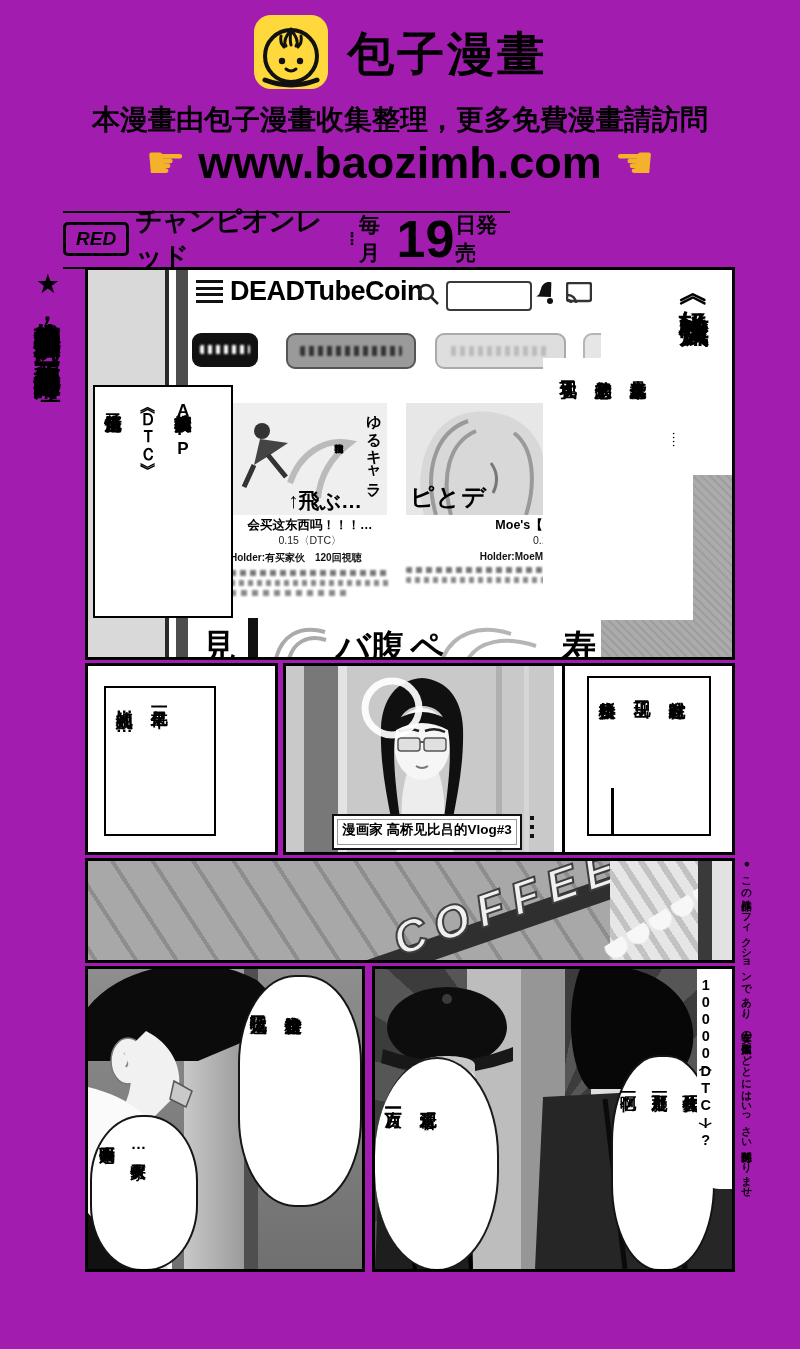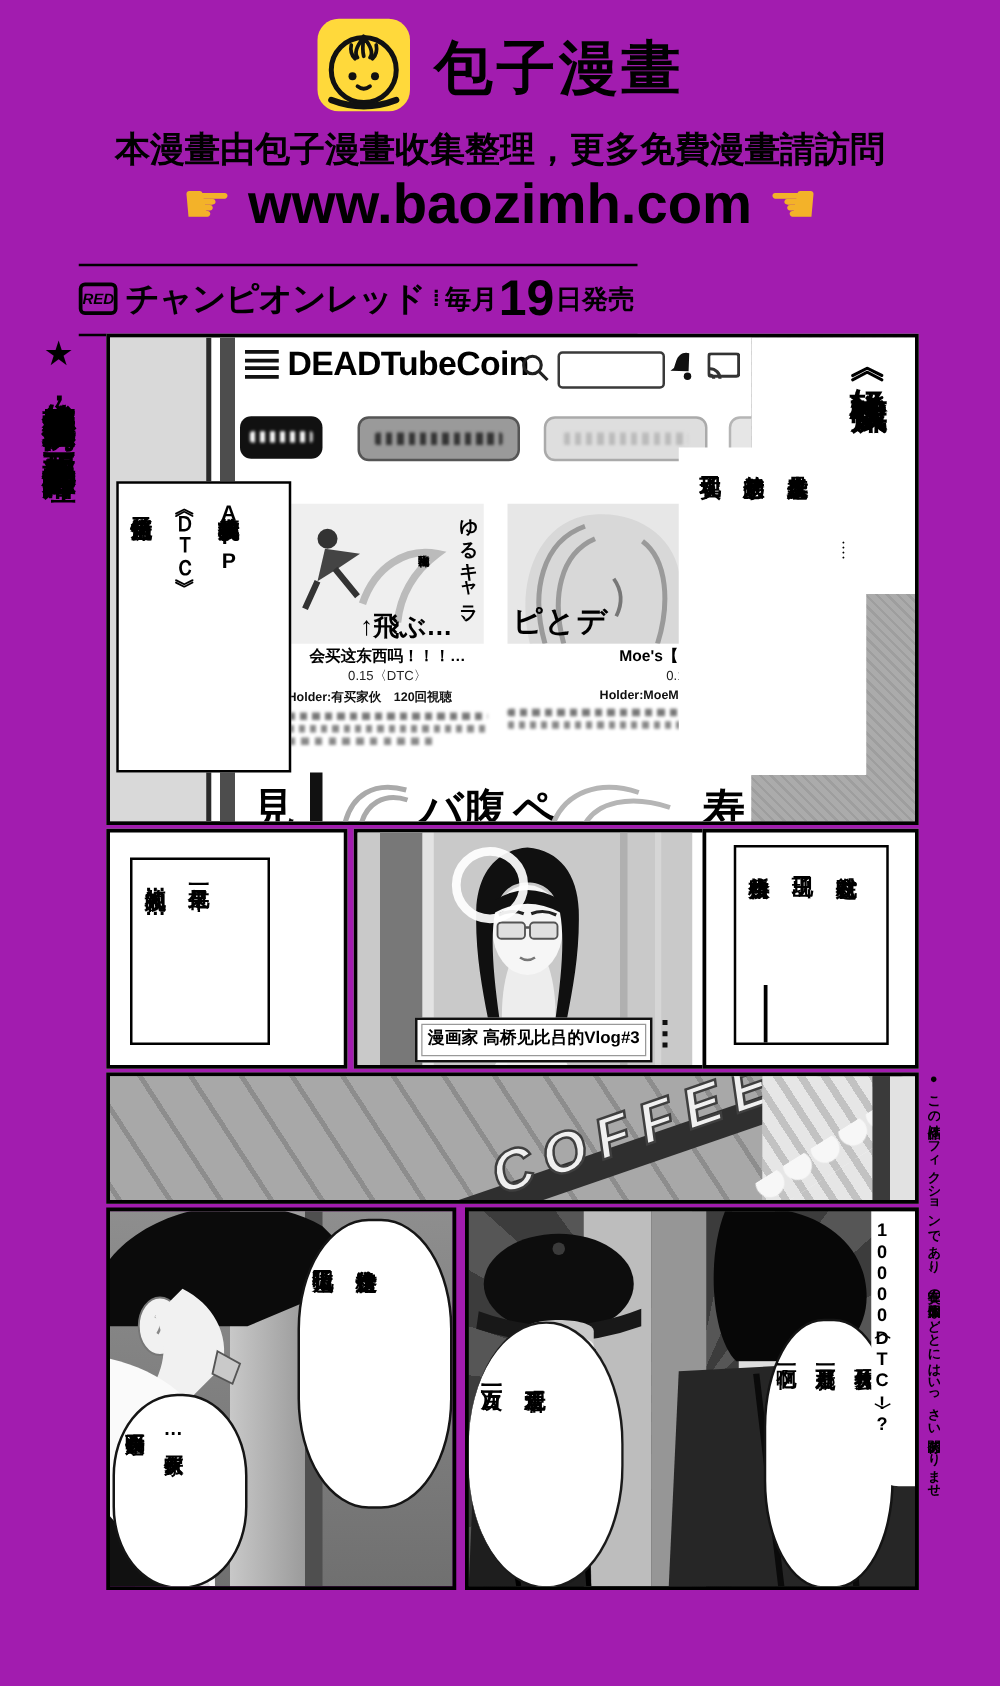--- a/index.html
+++ b/index.html
@@ -14,26 +14,26 @@
   
   .brand-row{position:absolute;top:14px;left:0;width:800px;text-align:center;}
   .brand-ico{display:inline-block;vertical-align:middle;}
   .brand-txt{display:inline-block;vertical-align:middle;font-size:47px;font-weight:900;letter-spacing:3px;margin-left:14px;}
   .tagline{position:absolute;top:101px;left:0;width:800px;text-align:center;font-size:28px;font-weight:700;}
   .urlrow{position:absolute;top:136px;left:0;width:800px;text-align:center;font-size:45px;font-weight:800;}
   .hand{color:#F3B229;font-weight:400;}
   
   .mag{position:absolute;left:63px;top:211px;width:447px;height:54px;border-top:2px solid #000;border-bottom:2px solid #000;}
   .mag-inner{position:absolute;top:4px;left:0;display:flex;align-items:center;height:44px;}
-  .redbox{border:3px solid #000;border-radius:5px;font-size:12px;font-weight:900;font-style:italic;
-          padding:3px 0;margin-right:6px;letter-spacing:0;}
+  .redbox{border:3px solid #000;border-radius:5px;font-size:19px;font-weight:900;font-style:italic;
+          padding:3px 10px;margin-right:6px;letter-spacing:0;}
   .magname{font-size:27px;font-weight:900;letter-spacing:-1px;}
   .magsep{font-size:18px;font-weight:900;margin:0 6px;letter-spacing:-2px;}
   .magrel{font-size:21px;font-weight:900;}
-  .magday{font-size:40px;font-weight:900;line-height:40px;margin:0 1px;text-align:right;}
+  .magday{font-size:52px;font-weight:900;line-height:40px;margin:0 1px;text-align:right;}
   
   .left-note{left:33px;top:268px;height:885px;font-size:27px;font-weight:900;line-height:1.05;letter-spacing:1px;}
   .right-note{left:741px;top:857px;height:465px;font-size:10.5px;font-weight:600;line-height:1.05;overflow:hidden;}
   
   .p1wall{left:0;top:0;width:77px;height:100%;background:#d9d9d9;border-right:4px solid #2a2a2a;}
   .p1edge{left:88px;top:0;width:12px;height:100%;background:#4d4d4d;}
   .p1screen{left:100px;top:0;width:413px;height:100%;background:#fff;}
   .hamb div{width:27px;height:3px;background:#111;margin-bottom:3.5px;}
   .applogo{font-size:27px;font-weight:800;letter-spacing:-0.5px;}
   .searchbox{border:2px solid #3a3a3a;border-radius:4px;background:#fff;}

